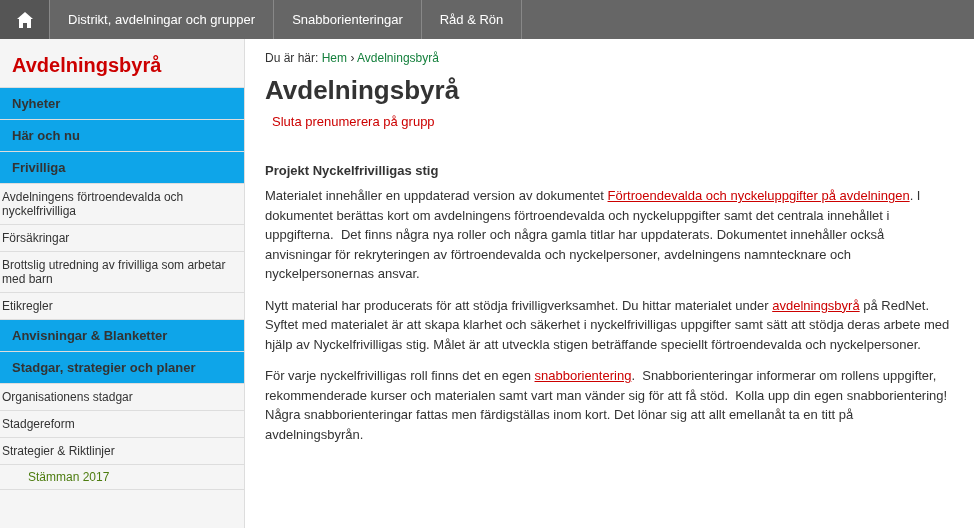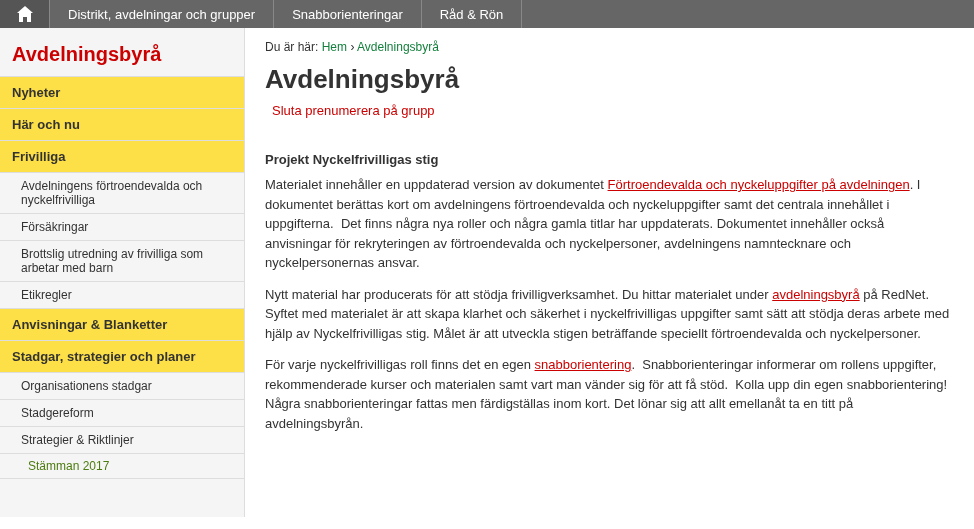--- a/index.html
+++ b/index.html
@@ -3,21 +3,21 @@
   <meta charset="utf-8">
   <style>
     * { margin: 0; padding: 0; box-sizing: border-box; }
     body { font-family: Arial, sans-serif; font-size: 13px; color: #333; background: #fff; width: 974px; }
 
     
     .top-nav {
       background: #666;
       display: flex;
       align-items: stretch;
-      height: 28px;
+      height: 39px;
     }
     .top-nav-home {
       background: #555;
       display: flex;
       align-items: center;
       justify-content: center;
       width: 50px;
       cursor: pointer;
       border-right: 1px solid #888;
     }
@@ -51,27 +51,27 @@
       color: #c00;
       font-size: 20px;
       font-weight: bold;
       padding: 15px 12px 10px;
       border-bottom: 1px solid #ddd;
     }
     .sidebar-section-header {
       font-weight: bold;
       font-size: 13px;
       padding: 8px 12px;
-      background: #fde047;
+      background: #0ea5e9;
       border-bottom: 1px solid #ddd;
       cursor: pointer;
     }
     .sidebar-item {
       font-size: 12px;
-      padding: 6px 12px 6px 21px;
+      padding: 6px 12px 6px 2px;
       border-bottom: 1px solid #ddd;
       cursor: pointer;
       color: #333;
     }
     .sidebar-sub-item {
       font-size: 12px;
       padding: 5px 12px 5px 28px;
       border-bottom: 1px solid #ddd;
       cursor: pointer;
       color: #4d7c0f;

